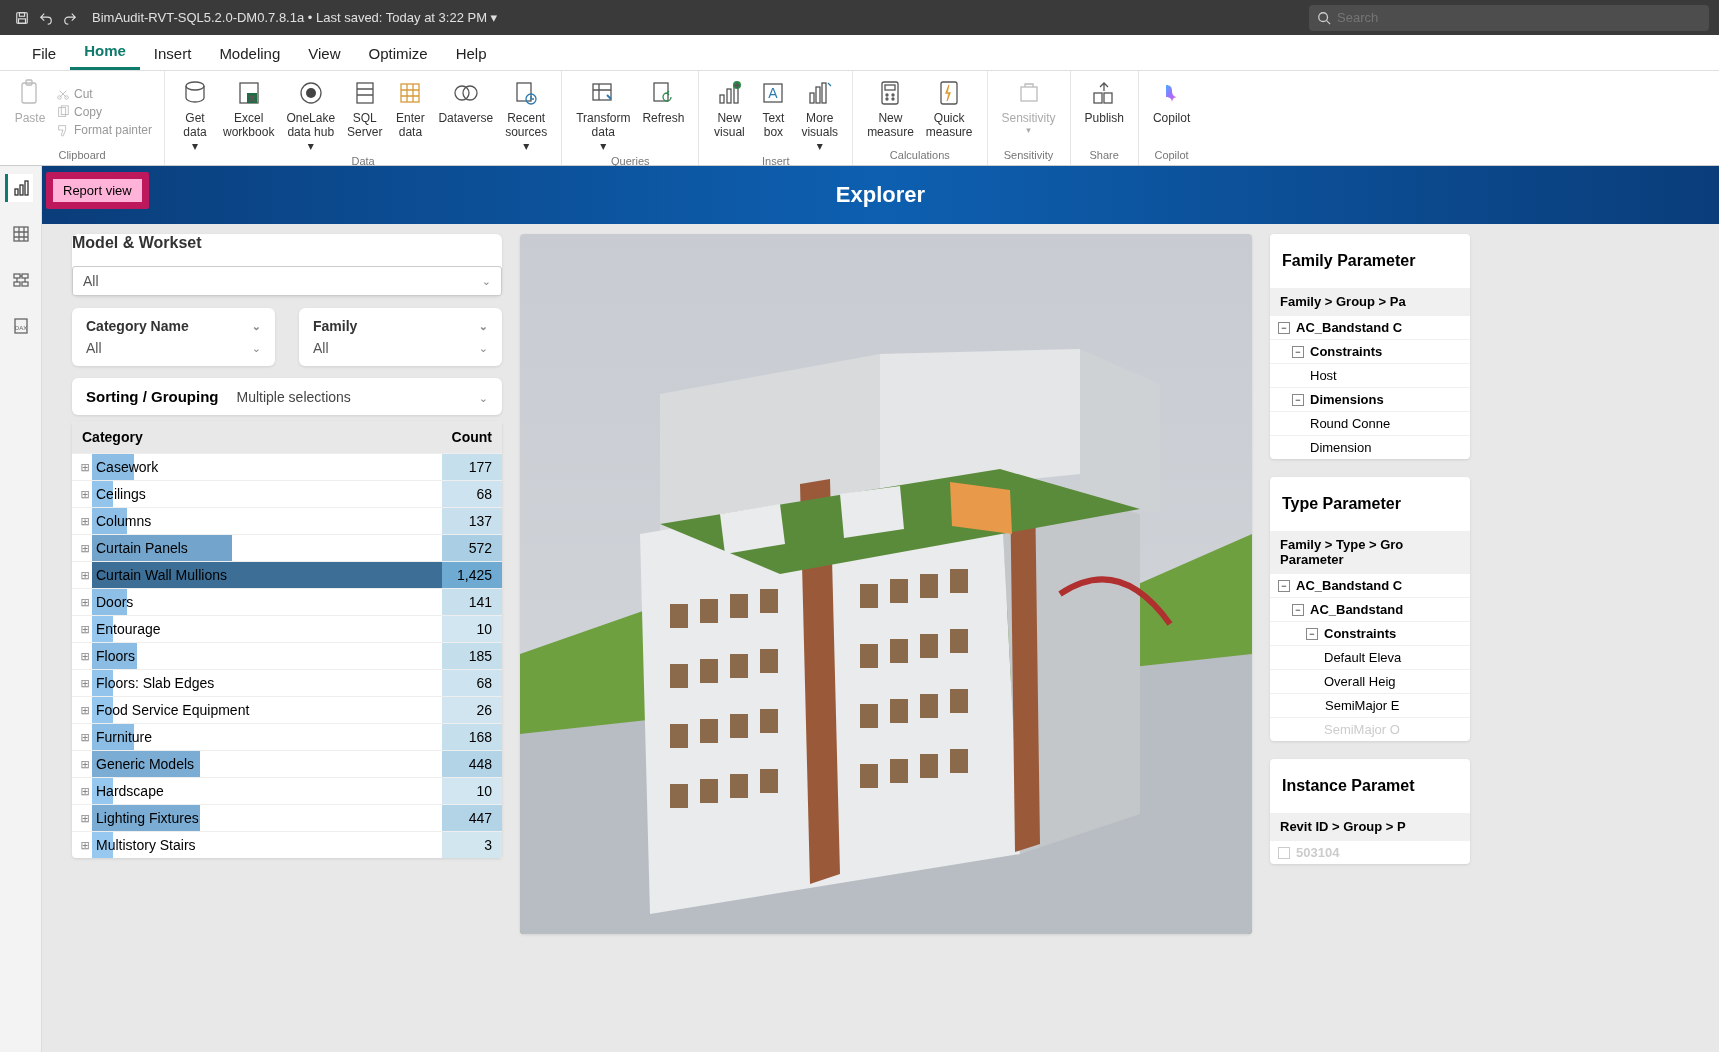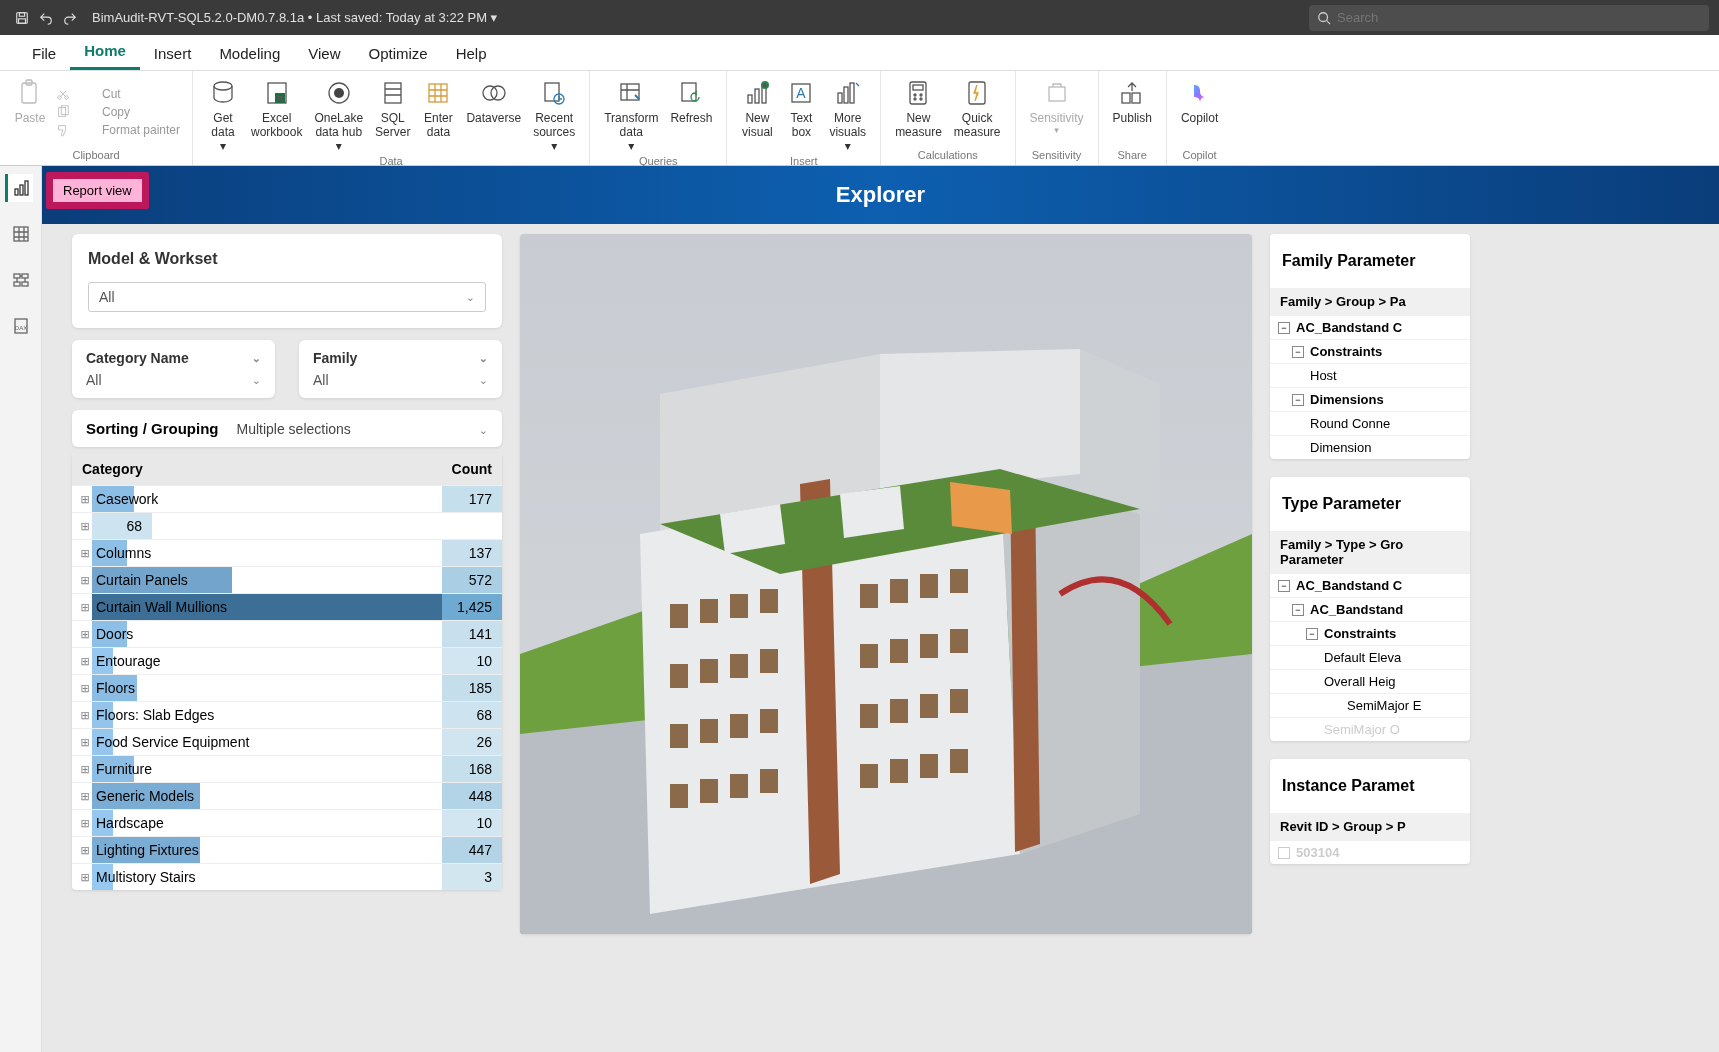--- a/index.html
+++ b/index.html
@@ -20,21 +20,21 @@
 .menubar .menuitem.active { color: #0f7b6c; border-bottom: 3px solid #0f7b6c; font-weight: 600; }
 
 
 .ribbon { background: #fff; height: 95px; display: flex; border-bottom: 1px solid #ccc; }
 .ribbon-group { display: flex; flex-direction: column; align-items: center; border-right: 1px solid #e5e5e5; padding: 4px 8px 2px 8px; }
 .ribbon-buttons { display: flex; flex: 1; }
 .ribbon-btn { display: flex; flex-direction: column; align-items: center; justify-content: flex-start; padding: 2px 6px; cursor: pointer; font-size: 12px; color: #333; text-align: center; }
 .ribbon-btn .icon { width: 32px; height: 32px; display: flex; align-items: center; justify-content: center; margin-bottom: 2px; }
 .ribbon-btn.disabled { color: #aaa; }
 .ribbon-group-label { font-size: 11px; color: #777; padding-bottom: 2px; }
-.ribbon .small-btn { display: flex; align-items: center; font-size: 12px; color: #999; padding: 2px 4px; gap: 28px; }
+.ribbon .small-btn { display: flex; align-items: center; font-size: 12px; color: #999; padding: 2px 4px; }
 .ribbon .small-btn svg { margin-right: 4px; }
 
 
 .leftrail { position: absolute; left: 0; top: 166px; width: 42px; bottom: 0; background: #f3f3f3; border-right: 1px solid #ddd; display: flex; flex-direction: column; align-items: center; padding-top: 8px; gap: 18px; }
 .leftrail .rail-btn { width: 28px; height: 28px; display: flex; align-items: center; justify-content: center; cursor: pointer; color: #555; }
 .leftrail .rail-btn.active { background: #fff; border-left: 3px solid #0f7b6c; margin-left: -3px; padding-left: 3px; }
 .tooltip-pink { position: absolute; left: 46px; top: 172px; background: #ffb3d9; border: 7px solid #be185d; padding: 4px 10px; font-size: 13px; border-radius: 2px; z-index: 10; }
 
 
 .canvas { position: absolute; left: 42px; top: 166px; right: 0; bottom: 0; background: #e8e8e8; overflow: hidden; }
@@ -42,21 +42,21 @@
 
 .headerband { background: linear-gradient(90deg, #0a3d7a 0%, #0d5fb0 50%, #0a3d7a 100%); height: 58px; display: flex; color: #fff; align-items: center; }
 .headerband .brand { width: 120px; padding-left: 20px; font-weight: 600; font-size: 18px; letter-spacing: 6px; }
 .headerband .title { flex: 1; text-align: center; font-size: 22px; font-weight: 600; }
 
 
 .card { background: #fff; border-radius: 6px; box-shadow: 0 1px 3px rgba(0,0,0,0.1); }
 
 
 .leftpanel { position: absolute; left: 30px; top: 68px; width: 430px; }
-.card-mw { padding: 16px; margin-bottom: 12px; }
+.card-mw { margin-bottom: 12px; }
 .card-title { font-weight: 600; font-size: 16px; color: #333; margin-bottom: 14px; }
 .dropdown { border: 1px solid #ccc; border-radius: 3px; padding: 6px 10px; font-size: 14px; color: #555; display: flex; justify-content: space-between; align-items: center; background: #fff; cursor: pointer; }
 .filter-row { display: flex; gap: 24px; }
 .filter-card { flex: 1; background: #fff; border-radius: 6px; box-shadow: 0 1px 3px rgba(0,0,0,0.1); padding: 10px 14px; }
 .filter-label-row { display: flex; justify-content: space-between; align-items: center; font-size: 14px; color: #333; font-weight: 600; margin-bottom: 6px; }
 .filter-value { font-size: 14px; color: #555; display: flex; justify-content: space-between; align-items: center; }
 .chev { color: #888; font-size: 11px; }
 
 .sorting-card { margin-top: 12px; padding: 10px 14px; display: flex; align-items: center; }
 .sorting-card .lbl { font-weight: 600; font-size: 15px; margin-right: 18px; }
@@ -472,20 +472,21 @@
         <div class="th-count">Count</div>
       </div>
       <div id="table-body">
           <div class="table-row">
             <div class="exp">⊞</div>
     <div class="cat" style="background:linear-gradient(90deg, rgb(139,189,229) 12%, transparent 12%)">Casework</div>
     <div class="cnt" style="background:rgb(198,223,236)">177</div>
           </div>
           <div class="table-row">
             <div class="exp">⊞</div>
+    <div class="cat" style="background:linear-gradient(90deg, rgb(146,196,236) 6%, transparent 6%)">Ceilings</div>
     <div class="cnt" style="background:rgb(205,227,239)">68</div>
           </div>
           <div class="table-row">
             <div class="exp">⊞</div>
     <div class="cat" style="background:linear-gradient(90deg, rgb(141,191,231) 10%, transparent 10%)">Columns</div>
     <div class="cnt" style="background:rgb(200,224,237)">137</div>
           </div>
           <div class="table-row">
             <div class="exp">⊞</div>
     <div class="cat" style="background:linear-gradient(90deg, rgb(114,164,204) 40%, transparent 40%)">Curtain Panels</div>
@@ -652,21 +653,21 @@
       <div class="tree-row l2" style="padding-left:36px">
           <span class="box">−</span>
           <span>Constraints</span>
         </div>
       <div class="tree-row l3" style="padding-left:54px">
           <span>Default Eleva</span>
         </div>
       <div class="tree-row l3" style="padding-left:54px">
           <span>Overall Heig</span>
         </div>
-      <div class="tree-row l3" style="padding-left:77px">
+      <div class="tree-row l3" style="padding-left:55px">
           <span>SemiMajor E</span>
         </div>
       <div class="tree-row l3" style="padding-left:54px;color:#ccc">
           <span>SemiMajor O</span>
         </div>
     </div>
 
     <div class="rp-card">
       <div class="rp-title">Instance Paramet</div>
       <div class="rp-sub">Revit ID &gt; Group &gt; P</div>

